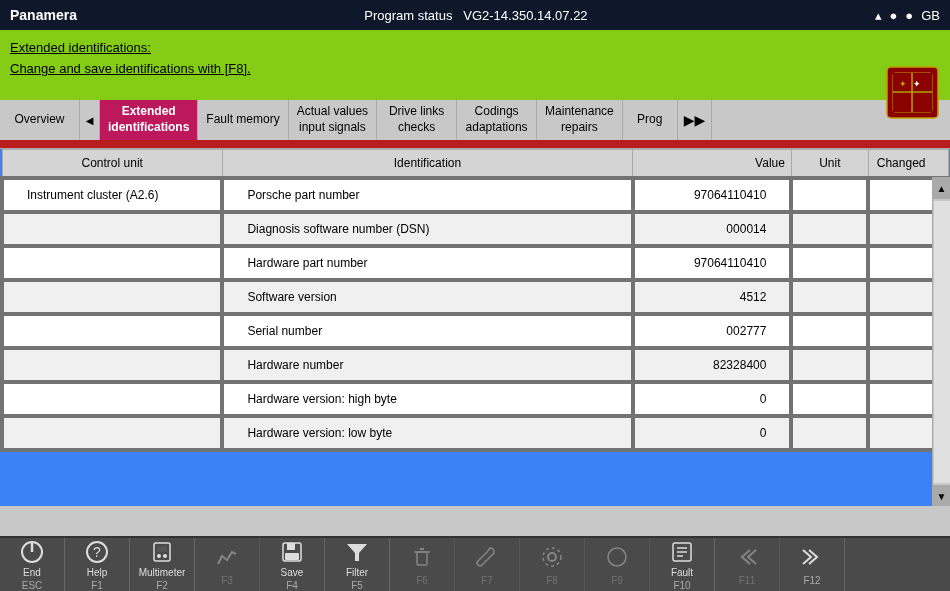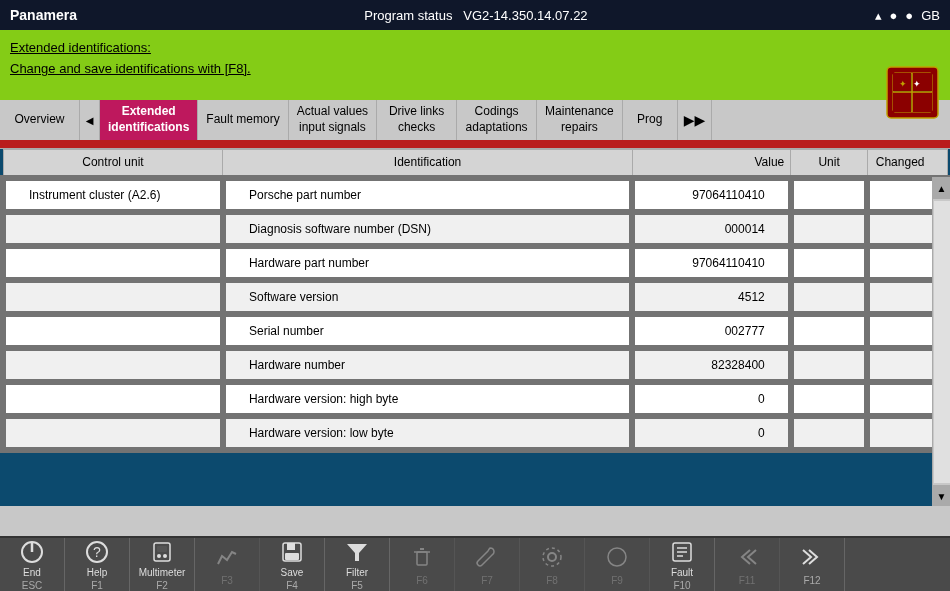--- a/index.html
+++ b/index.html
@@ -76,21 +76,21 @@
       padding: 0 6px;
       background: #c8c8c8;
       border-right: 1px solid #aaa;
       cursor: pointer;
       font-size: 14px;
     }
 
     
     #table-area {
       width: 100%;
-      background: #0c4a6e;
+      background: #3b82f6;
       border-top: 1px solid #aaa;
       height: 358px;
       overflow: hidden;
       position: relative;
     }
     table {
       width: 100%;
       border-collapse: collapse;
       font-size: 12px;
     }
@@ -108,21 +108,21 @@
     tbody tr {
       height: 34px;
     }
     tbody tr:nth-child(even) {
       background: #f0f0f0;
     }
     tbody tr:nth-child(odd) {
       background: #fff;
     }
     tbody td {
-      border: 6px solid #737373;
+      border: 4px solid #737373;
       padding: 4px 23px;
       vertical-align: middle;
     }
     .col-control { width: 215px; }
     .col-identification { width: 400px; }
     .col-value { width: 155px; text-align: right; }
     .col-unit { width: 75px; text-align: center; }
     .col-changed { width: 75px; text-align: center; }
 
     

